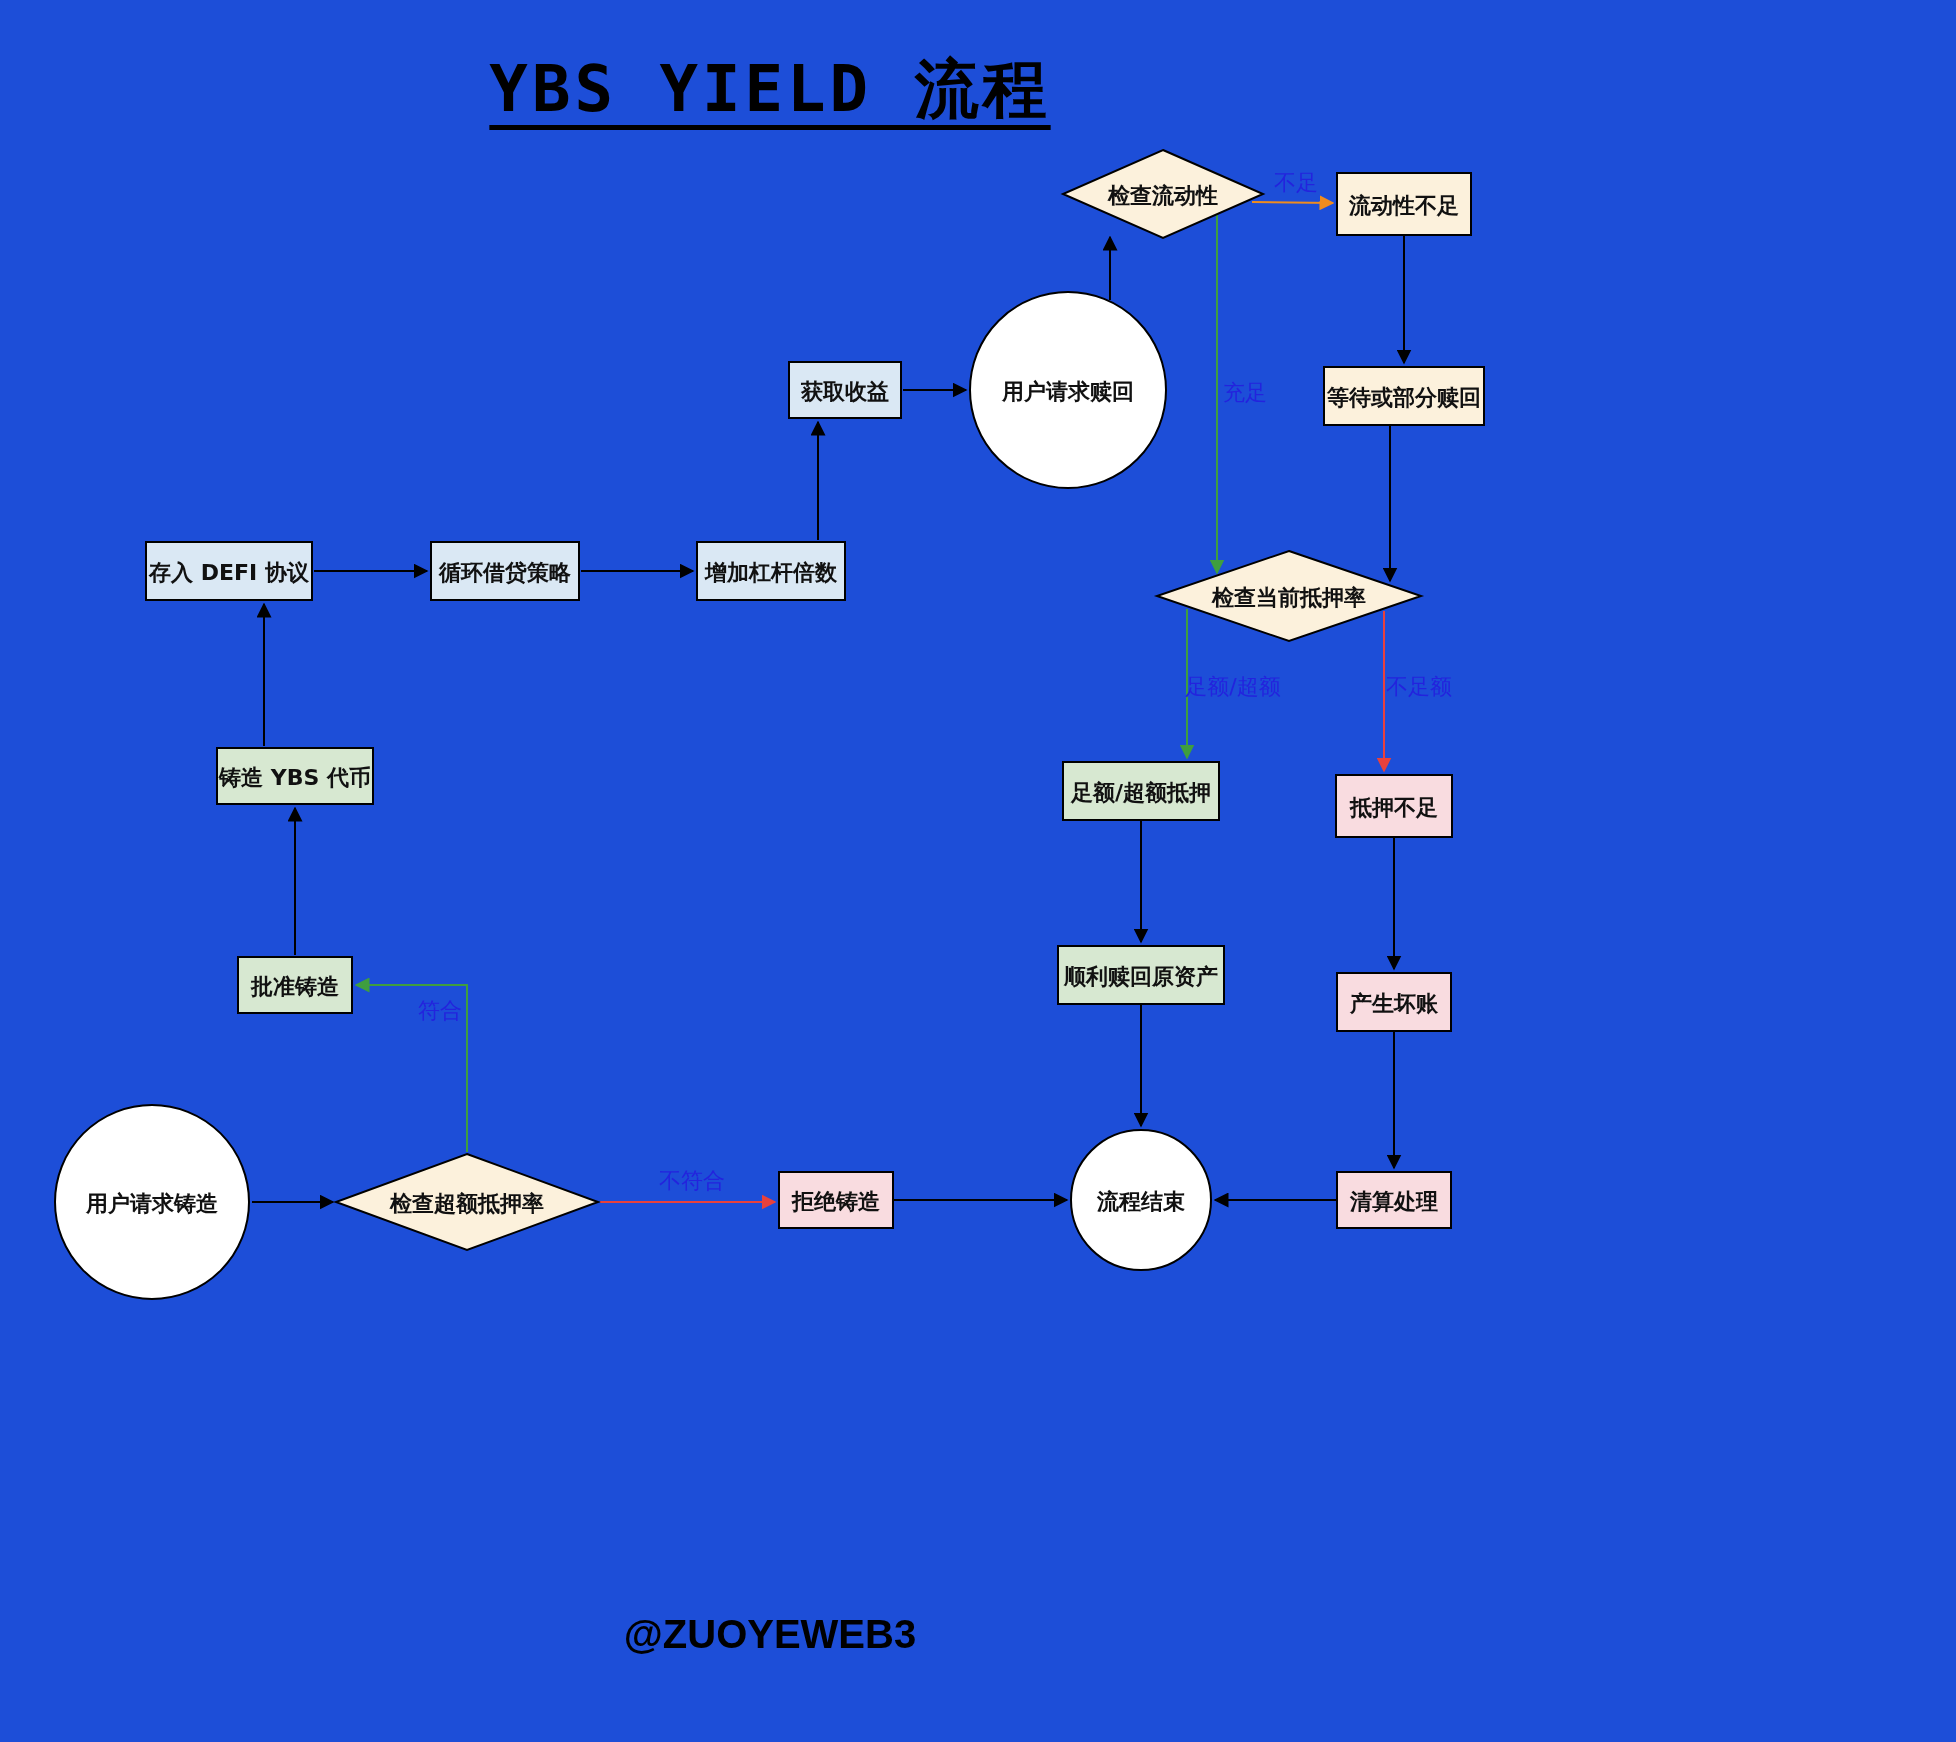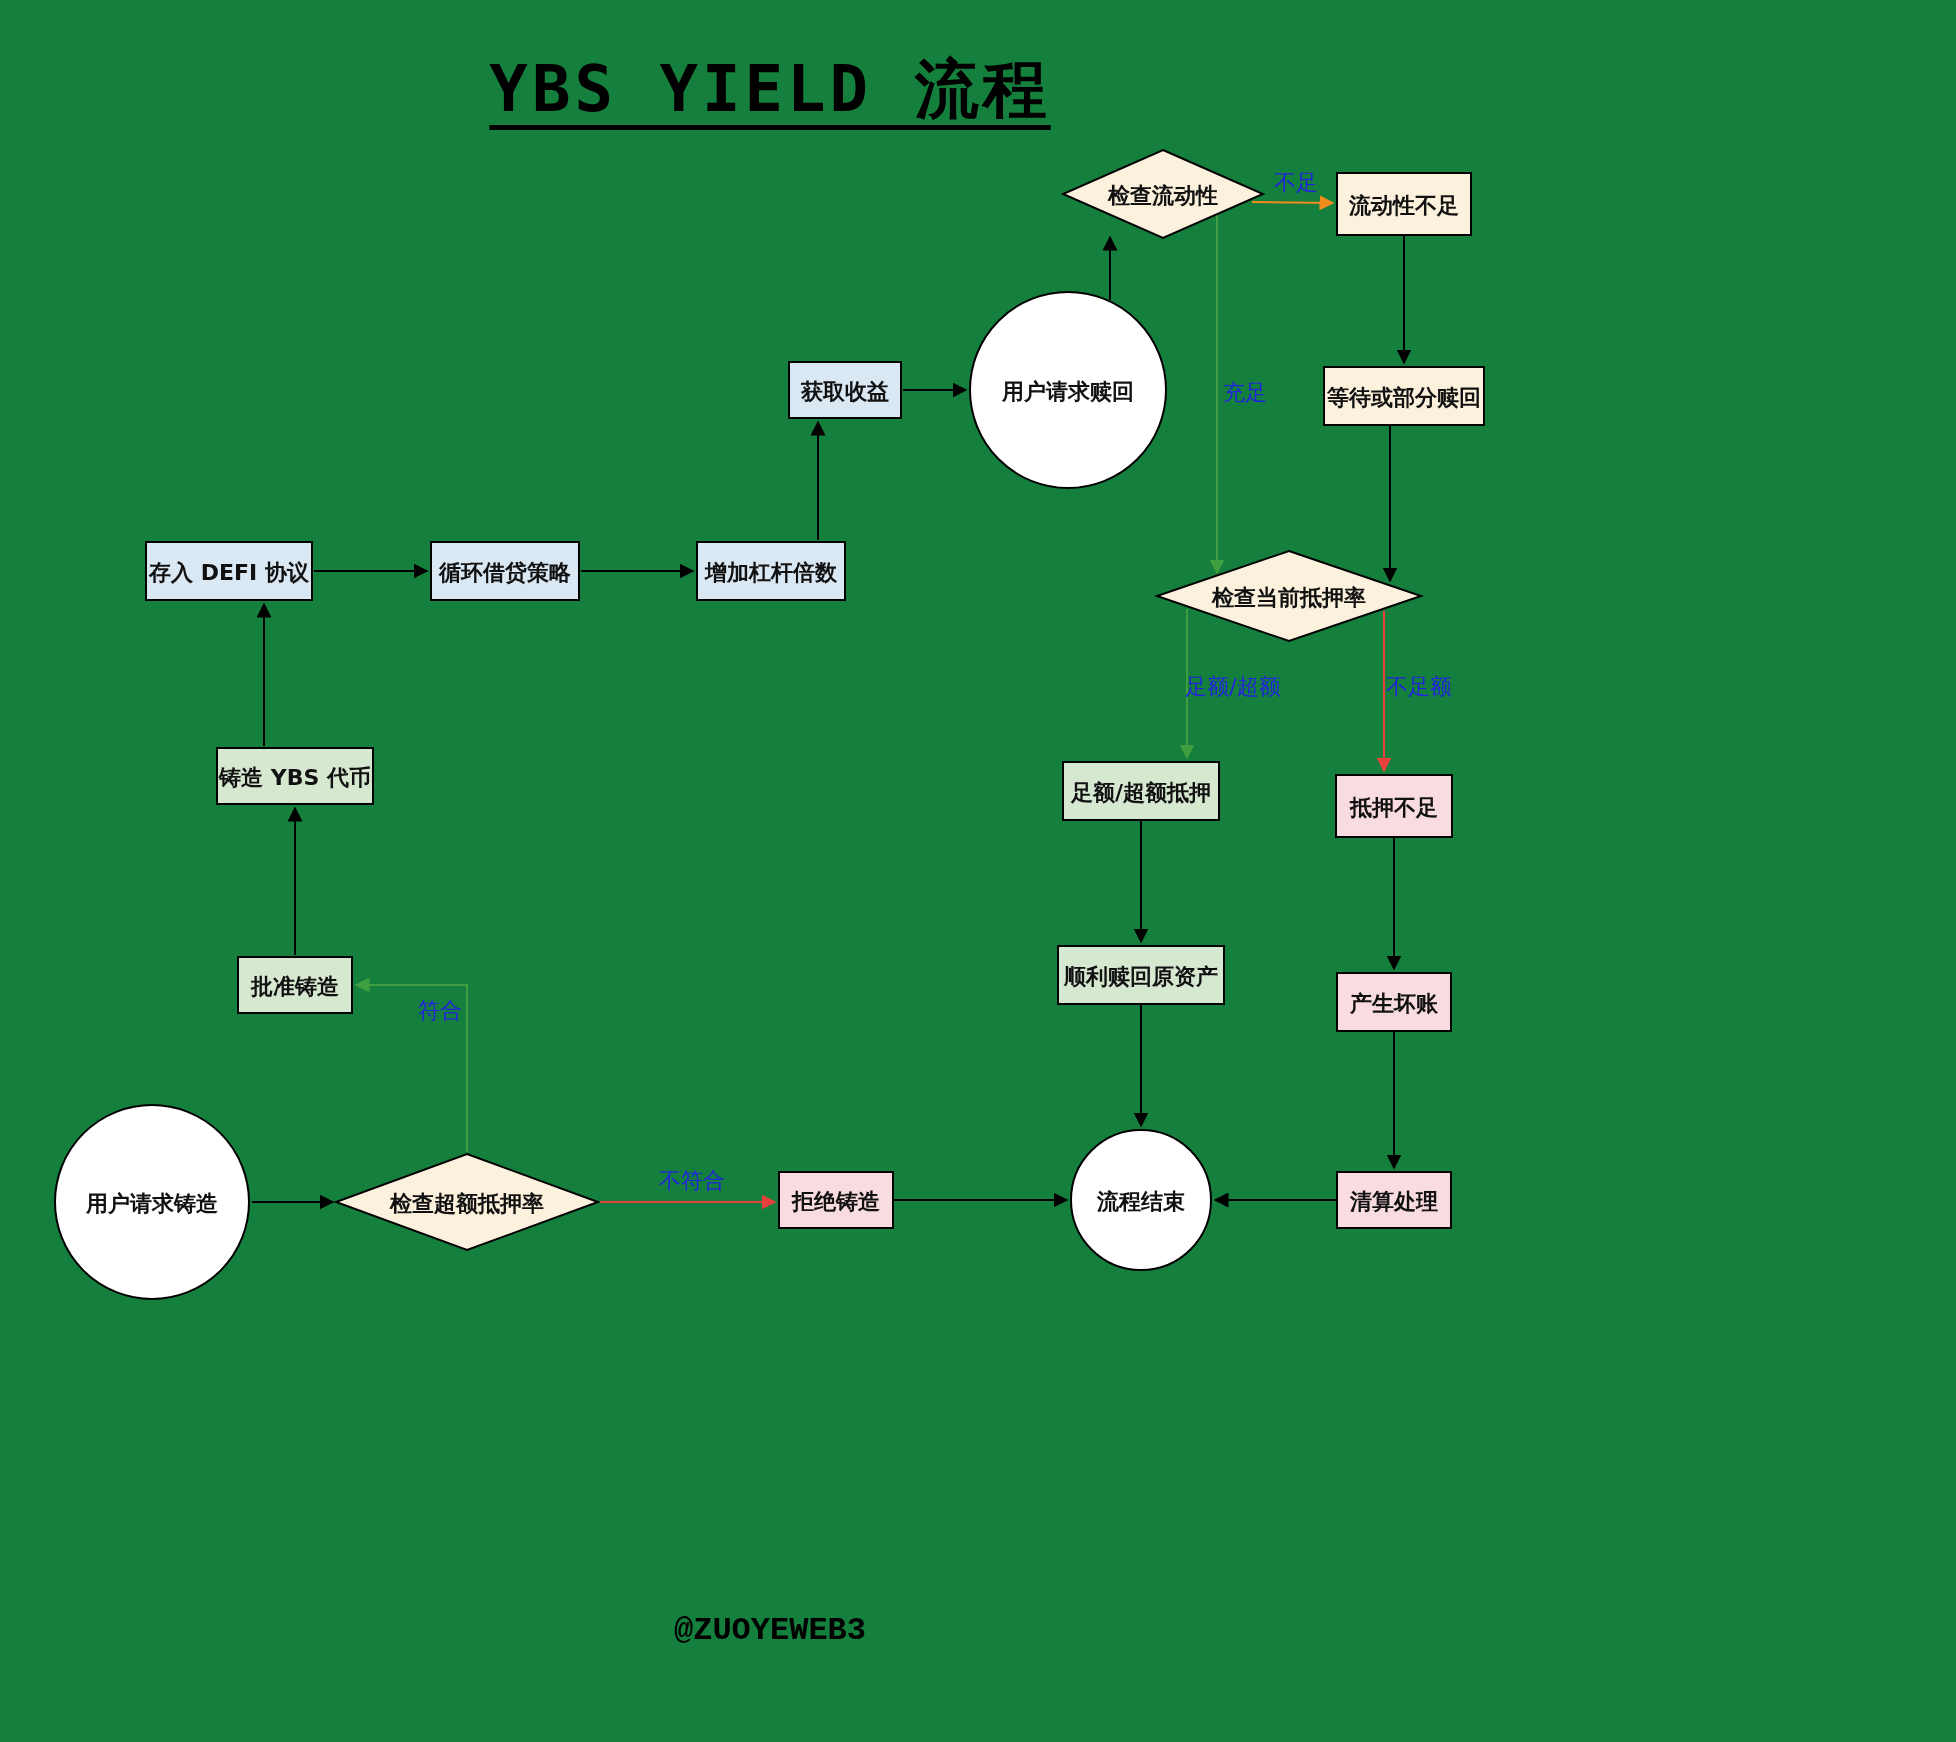--- a/index.html
+++ b/index.html
@@ -1,20 +1,20 @@
 <!DOCTYPE html>
 <html><head>
 <meta charset="utf-8">
 <style>
   html, body { margin: 0; padding: 0; background: #ffffff; }
   .canvas {
     position: relative;
     width: 1956px;
     height: 1742px;
-    background: #15803d;
+    background: #1d4ed8;
     font-family: "DejaVu Sans", sans-serif;
     overflow: hidden;
   }
   #flow-svg { position: absolute; left: 0; top: 0; }
   .title {
     position: absolute;
     top: 46px;
     left: 0;
     width: 1540px;
     margin: 0;
@@ -27,22 +27,22 @@
     text-decoration: underline;
     text-decoration-thickness: 5px;
     text-underline-offset: 14px;
   }
   .watermark {
     position: absolute;
     top: 1612px;
     left: 0;
     width: 1540px;
     text-align: center;
-    font-family: Liberation Mono, monospace;
-    font-size: 32px;
+    font-family: Liberation Sans, sans-serif;
+    font-size: 40px;
     font-weight: bold;
     color: #000000;
   }
   svg text { font-family: "DejaVu Sans", sans-serif; }
 </style>
 </head>
 <body>
 
 <div class="canvas">
   <h1 class="title">YBS YIELD 流程</h1>

